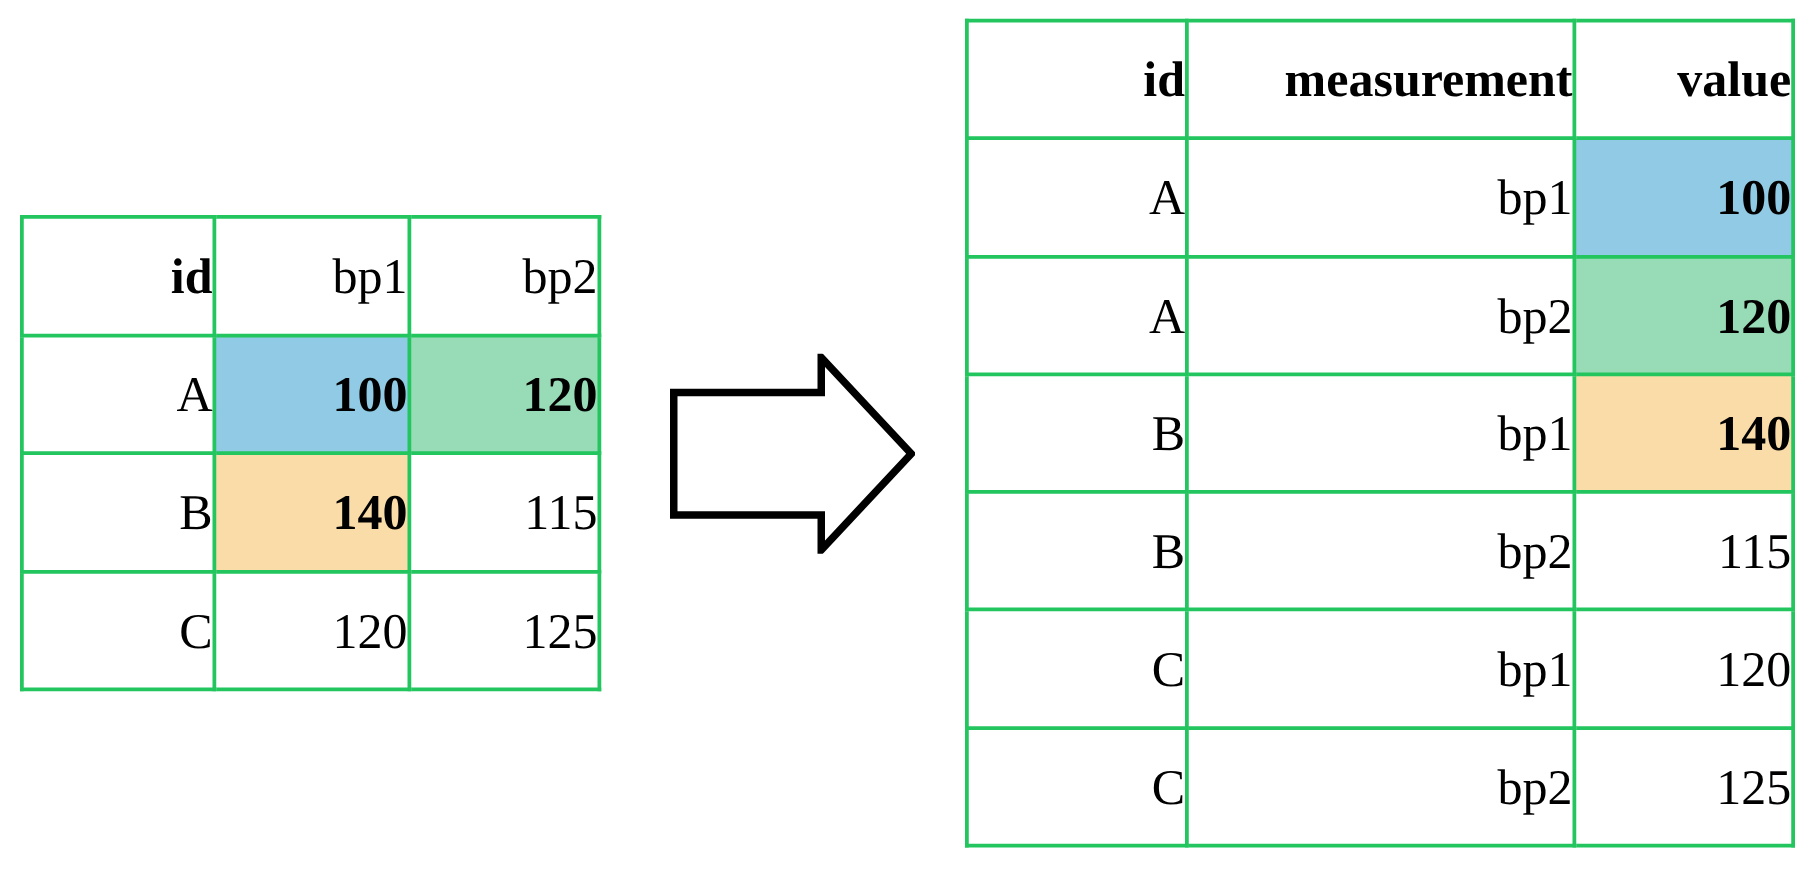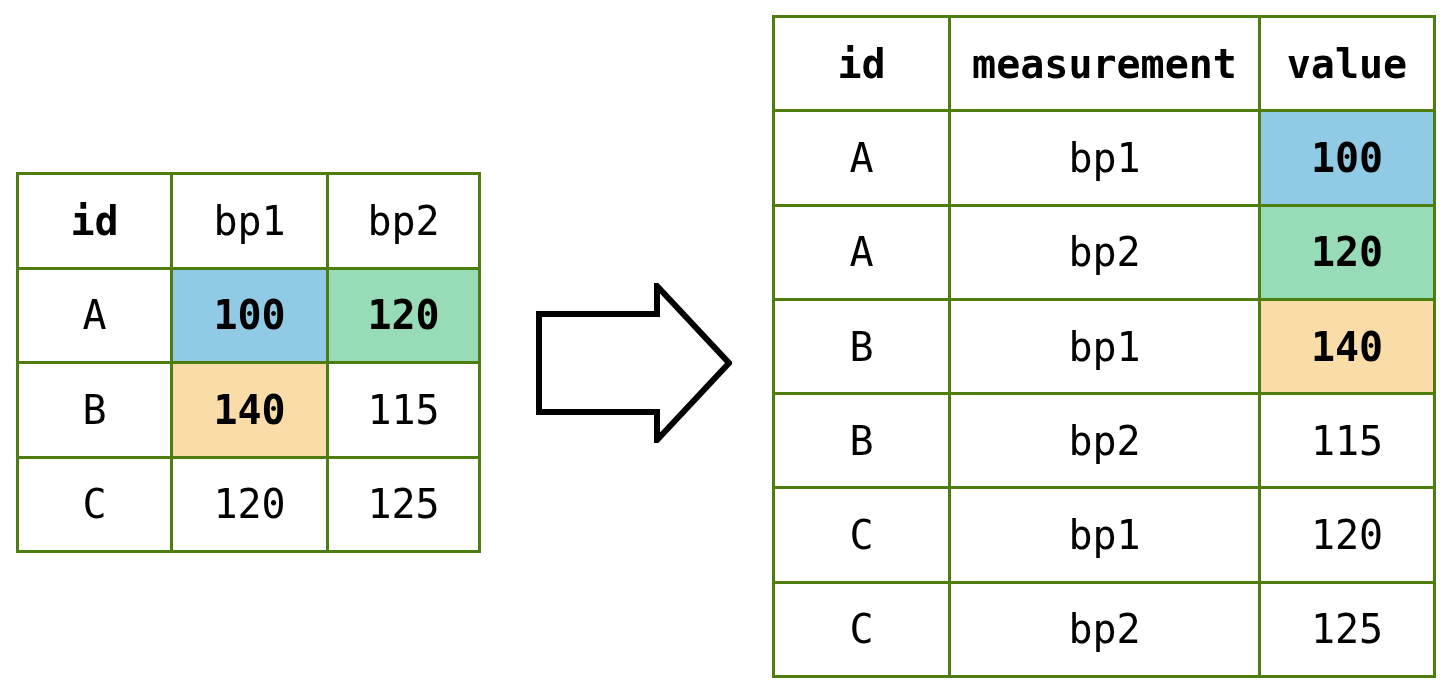--- a/index.html
+++ b/index.html
@@ -17,25 +17,26 @@
   }
 
   
   .tbl {
     position: absolute;
     border-collapse: collapse;
     table-layout: fixed;
     background: #ffffff;
   }
   .tbl td {
-    border: 3px solid #4d7c0f;
-    text-align: center;
+    border: 3px solid #22c55e;
+    text-align: right;
     vertical-align: middle;
     padding: 0;
     background: #ffffff;
+    font-family: Liberation Serif, serif;
   }
   .tbl td.hdr {
     font-weight: normal;
   }
   .tbl td.bold {
     font-weight: bold;
   }
 
   
   #wide-table {

